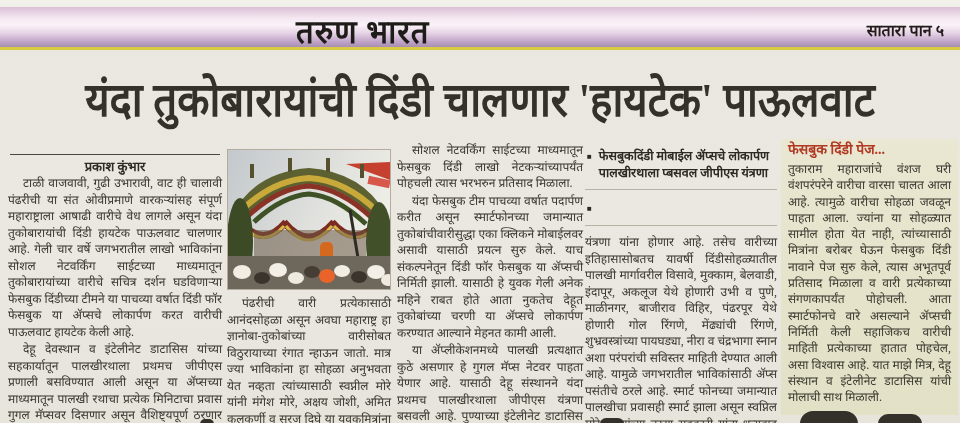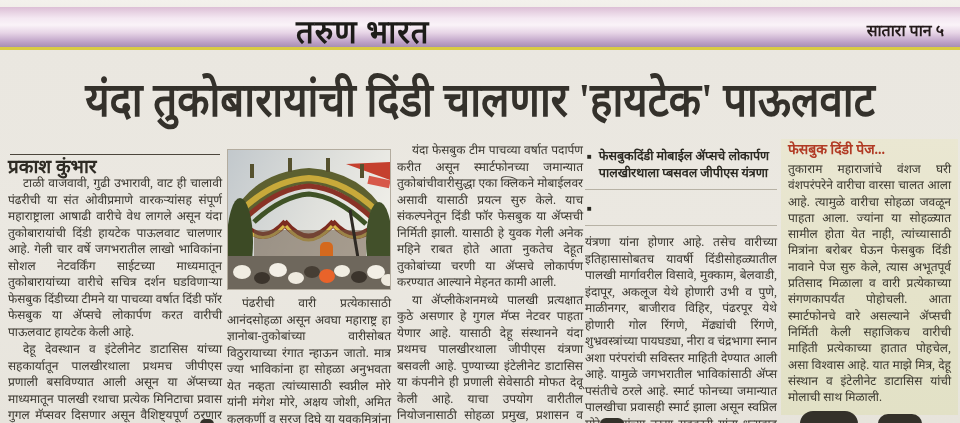--- a/index.html
+++ b/index.html
@@ -29,21 +29,21 @@
   }
   
   .col{position:absolute;top:140px;}
   .col p{margin:0 0 1px 0;font-size:12px;line-height:16.5px;text-align:justify;color:#3a372f;}
   .col p.indent{text-indent:15px;}
   .col1{left:8px;width:214px;top:141px;}
   .col2{left:227px;width:164px;top:149px;}
   .col3{left:397px;width:186px;top:142px;}
   .col4{left:585px;width:192px;top:146px;}
   .byline-rule{border-top:1.5px solid #4c463c;margin:13px 2px 4px 2px;}
-  .byline-author,.byline-place{font-weight:bold;font-size:19px;line-height:16px;color:#2e2b24;}
+  .byline-author,.byline-place{text-align:center;font-weight:bold;font-size:13px;line-height:16px;color:#2e2b24;}
   
   .photo{width:162px;height:139px;border:1px solid #b3ac9f;margin:0 0 5px 0;background:#cfd2d2;}
   
   .bullet-item{
     display:flex;gap:7px;font-weight:bold;font-size:12.5px;line-height:17px;
     color:#2c2a23;padding:2px 0 7px 2px;border-bottom:1px solid #b7b2a5;margin-bottom:8px;text-align:left;
   }
   .sq{font-size:8px;line-height:18px;flex:0 0 auto;}
   
   .sidebar{
@@ -126,20 +126,21 @@
         <ellipse cx="114" cy="121" rx="8" ry="6" fill="#f1ede2"></ellipse>
         <ellipse cx="131" cy="127" rx="8" ry="6" fill="#3b342c"></ellipse>
         <ellipse cx="148" cy="122" rx="9" ry="7" fill="#f3efe6"></ellipse>
         <ellipse cx="160" cy="130" rx="7" ry="6" fill="#efeadf"></ellipse>
       </svg>
     </div>
     <p class="indent">पंढरीची वारी प्रत्येकासाठी आनंदसोहळा असून अवघा महाराष्ट्र हा ज्ञानोबा-तुकोबांच्या वारीसोबत विठुरायाच्या रंगात न्हाऊन जातो. मात्र ज्या भाविकांना हा सोहळा अनुभवता येत नव्हता त्यांच्यासाठी स्वप्नील मोरे यांनी मंगेश मोरे, अक्षय जोशी, अमित कुलकर्णी व सूरज दिघे या युवकमित्रांना एकत्र घेऊन फेसबुक दिंडी नावाने उपक्रम चार वर्षांपूर्वी २०११ साली सुरु केला.</p>
   </div>
 
   <div class="col col3">
+    <p class="indent">सोशल नेटवर्किंग साईटच्या माध्यमातून फेसबुक दिंडी लाखो नेटकऱ्यांच्यापर्यंत पोहचली त्यास भरभरुन प्रतिसाद मिळाला.</p>
     <p class="indent">यंदा फेसबुक टीम पाचव्या वर्षात पदार्पण करीत असून स्मार्टफोनच्या जमान्यात तुकोबांचीवारीसुद्धा एका क्लिकने मोबाईलवर असावी यासाठी प्रयत्न सुरु केले. याच संकल्पनेतून दिंडी फॉर फेसबुक या ॲप्सची निर्मिती झाली. यासाठी हे युवक गेली अनेक महिने राबत होते आता नुकतेच देहूत तुकोबांच्या चरणी या ॲप्सचे लोकार्पण करण्यात आल्याने मेहनत कामी आली.</p>
     <p class="indent">या ॲप्लीकेशनमध्ये पालखी प्रत्यक्षात कुठे असणार हे गुगल मॅप्स नेटवर पाहता येणार आहे. यासाठी देहू संस्थानने यंदा प्रथमच पालखीरथाला जीपीएस यंत्रणा बसवली आहे. पुण्याच्या इंटेलीनेट डाटासिस या कंपनीने ही प्रणाली सेवेसाठी मोफत देवू केली आहे. याचा उपयोग वारीतील नियोजनासाठी सोहळा प्रमुख, प्रशासन व पोलीस</p>
   </div>
 
   <div class="col col4">
     <div class="bullet-item">
       <span class="sq">■</span>
       <span>फेसबुकदिंडी मोबाईल ॲप्सचे लोकार्पण पालखीरथाला प्बसवल जीपीएस यंत्रणा</span>
     </div>
     <div class="bullet-item">

